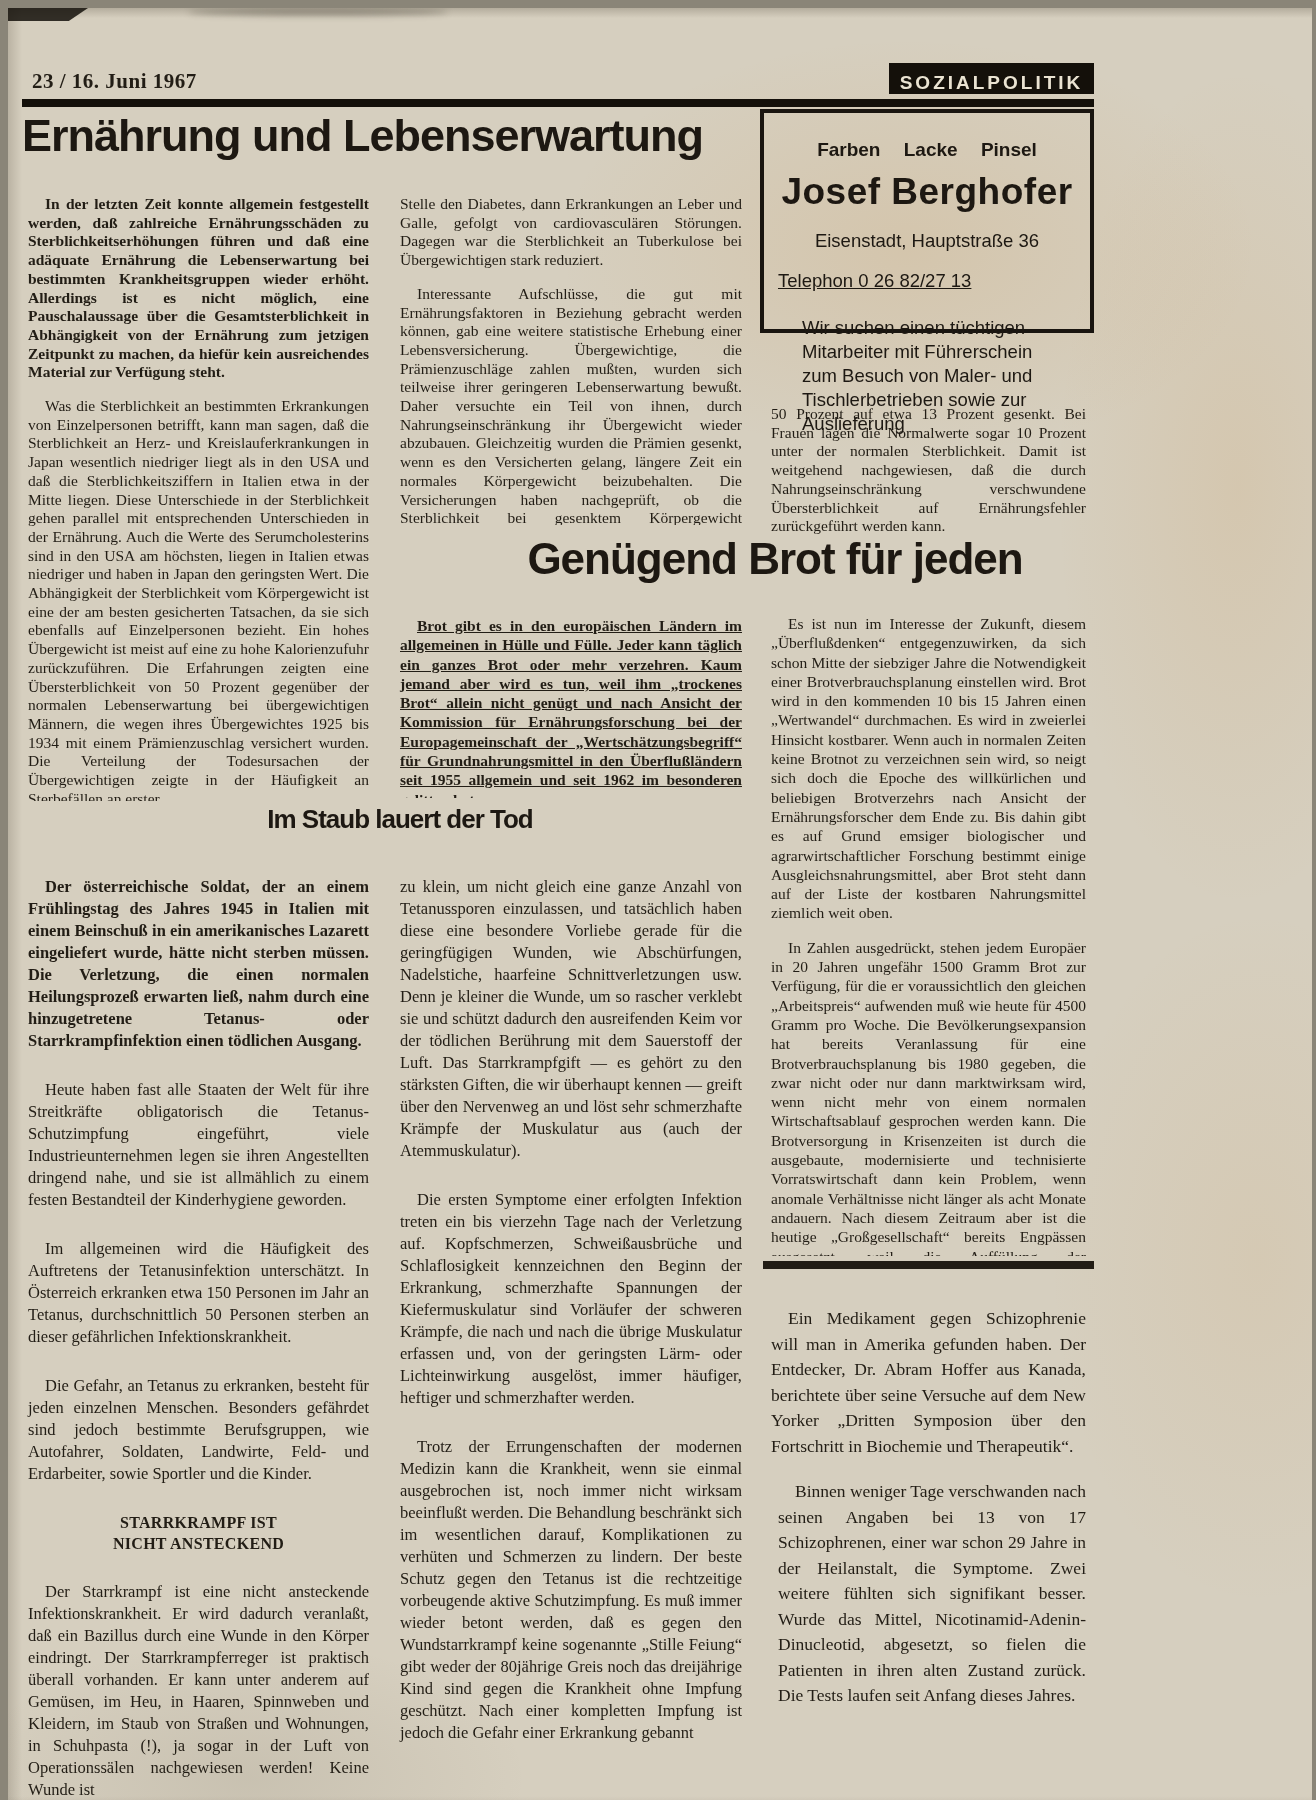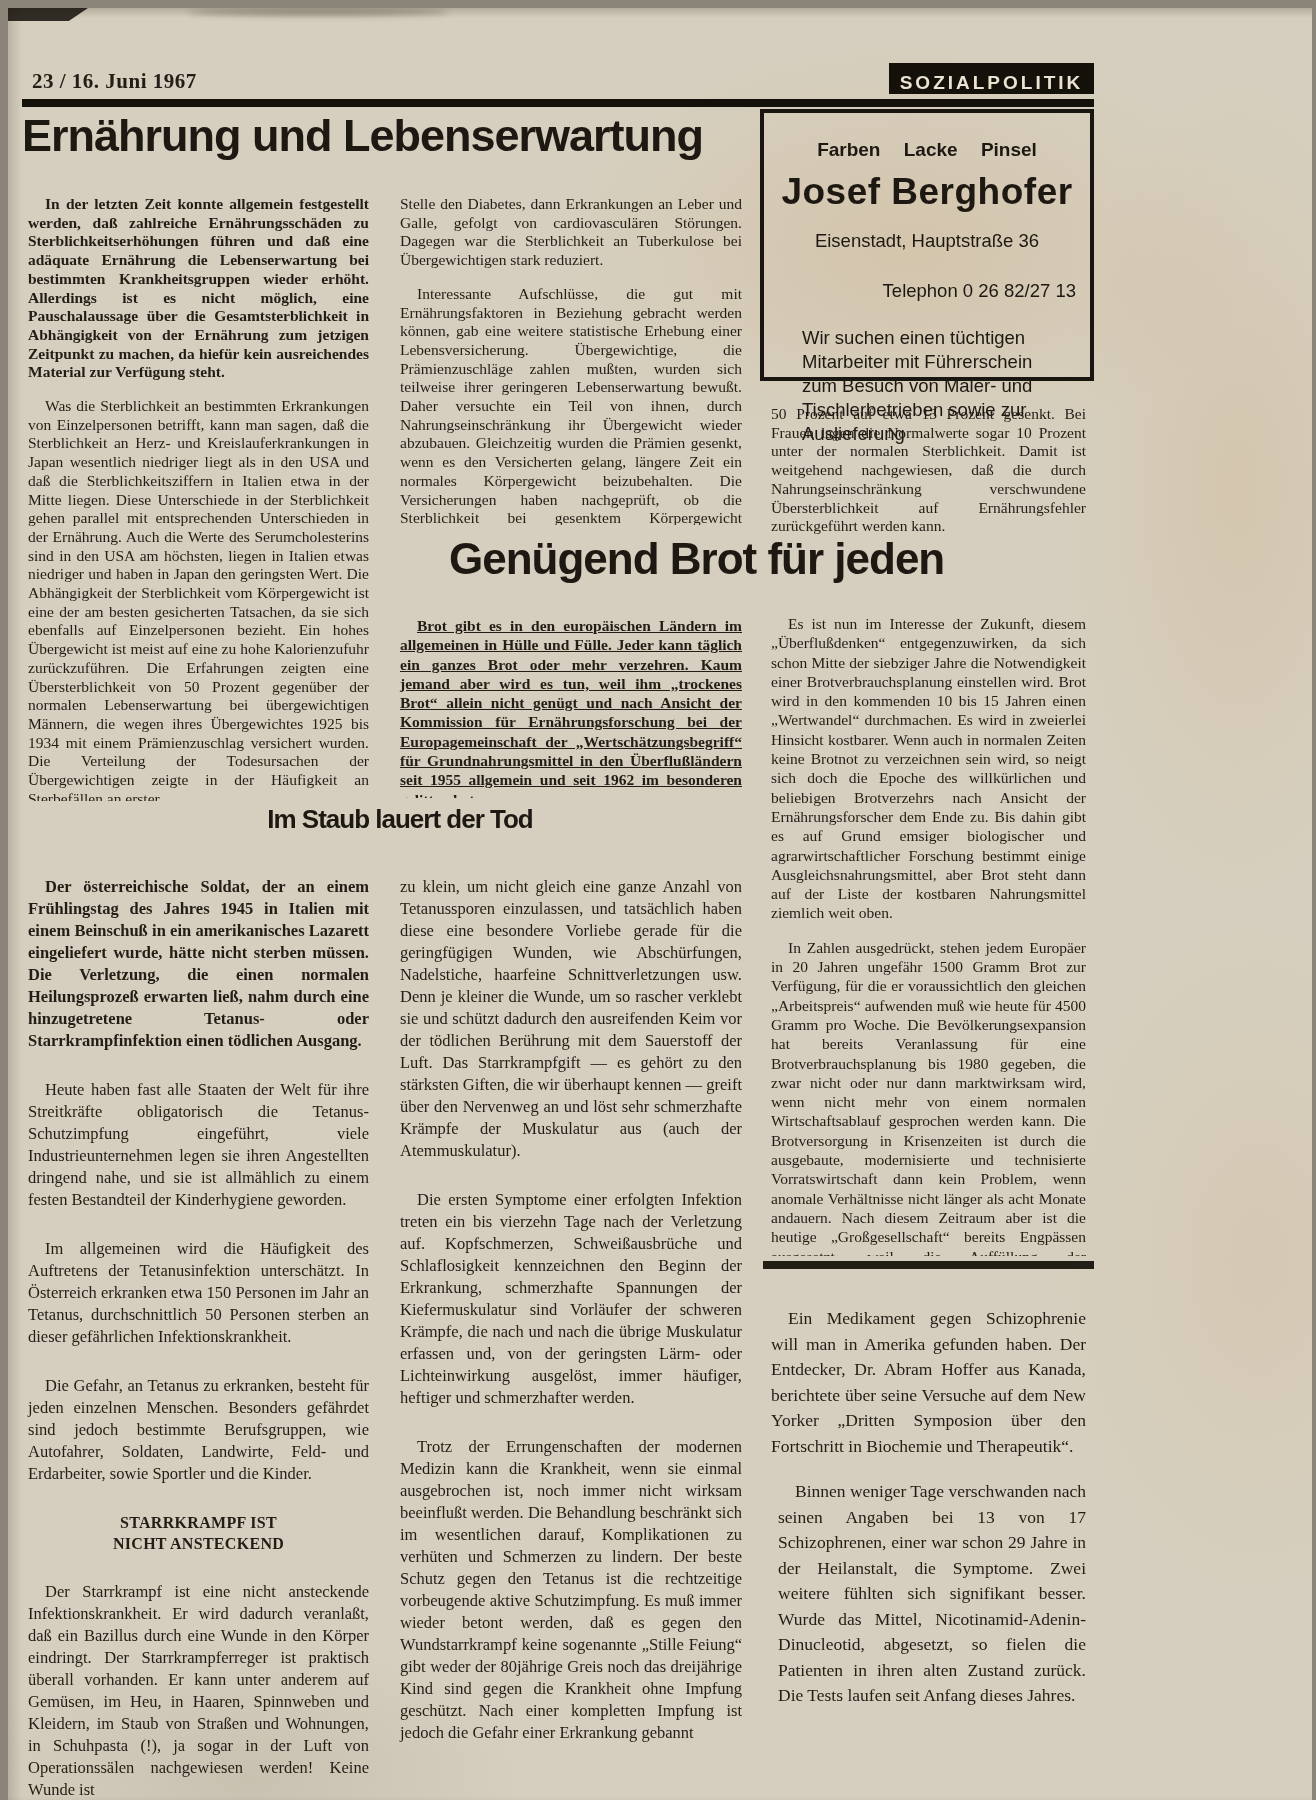--- a/index.html
+++ b/index.html
@@ -28,21 +28,21 @@
   #page-date { position:absolute; left:20px; top:57px; font-size:21px; font-weight:bold; letter-spacing:.5px; }
   #section-badge { position:absolute; left:881px; top:55px; width:205px; height:31px;
     background:#14100a; color:#eae3d2; font-family:"Liberation Sans", sans-serif; font-weight:bold;
     font-size:19px; letter-spacing:3px; text-align:center; line-height:31px; }
   #masthead-rule { position:absolute; left:14px; top:91px; width:1072px; height:3px; background:#14100a; }
 
   
   .headline { position:absolute; font-family:"Liberation Sans", sans-serif; font-weight:bold;
     color:#1d1812; letter-spacing:-1px; }
   #headline-nutrition { left:10px; top:99px; width:745px; font-size:45px; line-height:1.1; }
-  #headline-bread    { left:437px; top:522px; width:660px; font-size:44px; text-align:left; }
+  #headline-bread    { left:437px; top:522px; width:660px; font-size:44px; text-align:center; }
   #headline-tetanus  { left:62px;  top:792px; width:660px; font-size:26px; text-align:center; }
 
   
   .col { position:absolute; overflow:hidden; text-align:justify; }
   .body-sm    { font-size:15.5px; line-height:18.7px; }
   .body-md    { font-size:15.5px; line-height:19.3px; }
   .body-lg    { font-size:16.5px; line-height:22px; }
   .body-brief { font-size:17.5px; line-height:25.5px; }
   .para { text-align:justify; }
   .para + .para { margin-top:7px; }
@@ -57,27 +57,27 @@
   #nutrition-col2 { left:384px; top:179px; width:358px; height:338px; }
   #nutrition-col3 { left:755px; top:389px; width:331px; height:138px; }
   #bread-lead     { left:384px; top:600px; width:358px; height:190px;text-decoration:underline; }
   #bread-col      { left:755px; top:598px; width:331px; height:650px; }
   #brief-rule     { position:absolute; left:755px; top:1253px; width:331px; height:2px; background:#221d15; }
   #brief-col      { left:755px; top:1290px; width:331px; height:503px; }
   #tetanus-col1   { left:12px;  top:860px; width:357px; height:935px; }
   #tetanus-col2   { left:384px; top:860px; width:358px; height:935px; }
 
   
-  #advert { position:absolute; left:752px; top:101px; width:334px; height:272px;
+  #advert { position:absolute; left:752px; top:101px; width:334px; height:224px;
     border:4px solid #191510; padding:22px 10px 0;
     font-family:"Liberation Sans", sans-serif; color:#1d1812; }
   .ad-tagline { text-align:center; font-weight:bold; font-size:19px; word-spacing:18px; }
   .ad-name    { text-align:center; font-weight:bold; font-size:37px; letter-spacing:.5px; margin-top:2px; }
   .ad-address { text-align:center; font-size:18.5px; margin-top:9px; }
-  .ad-phone   { text-align:right; font-size:18.5px; margin-top:20px; }
+  .ad-phone   { text-align:left; font-size:18.5px; margin-top:10px;text-decoration:underline; }
   .ad-offer   { font-size:18.5px; line-height:24px; margin:16px 12px 0 24px; text-align:left; }
 </style>
 </head>
 <body>
 
 <div class="page">
 
   <div class="corner-mark"></div>
   <div class="smudge-top"></div>
 

